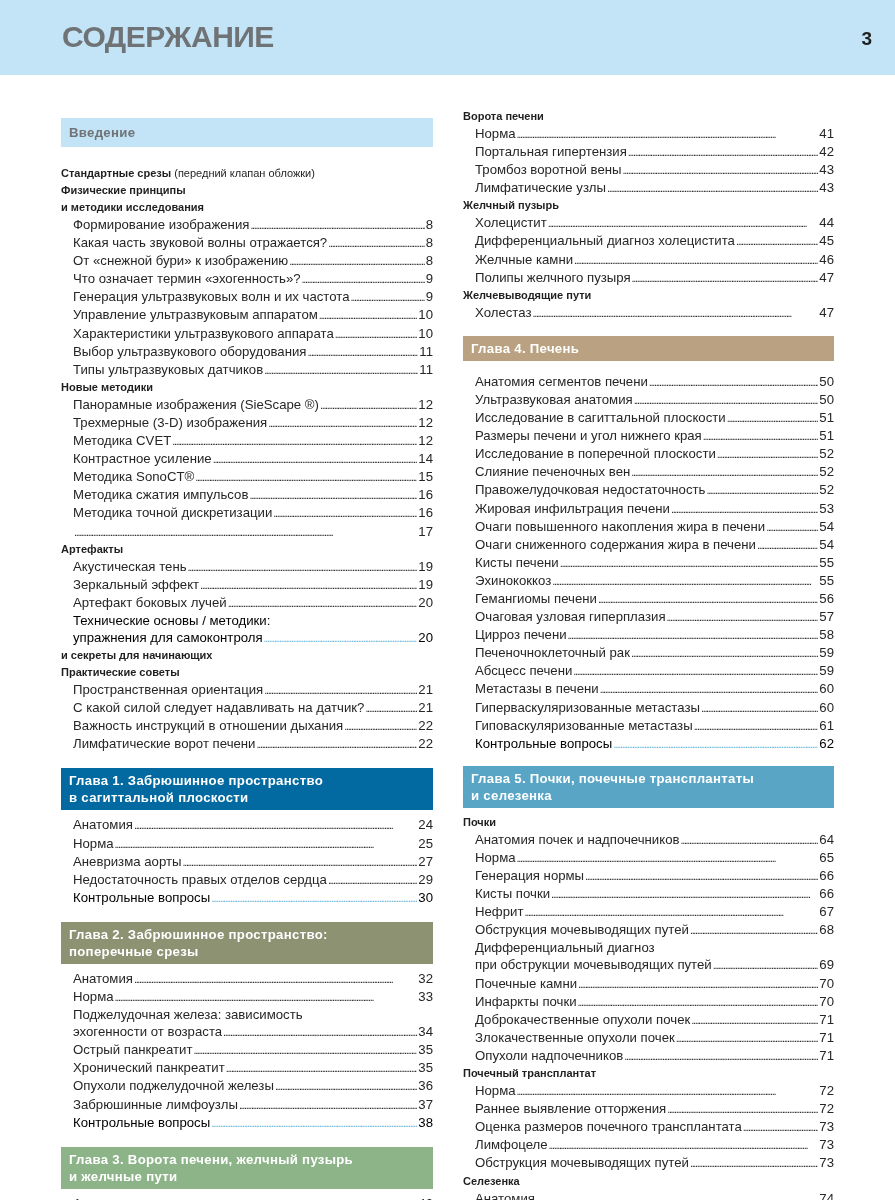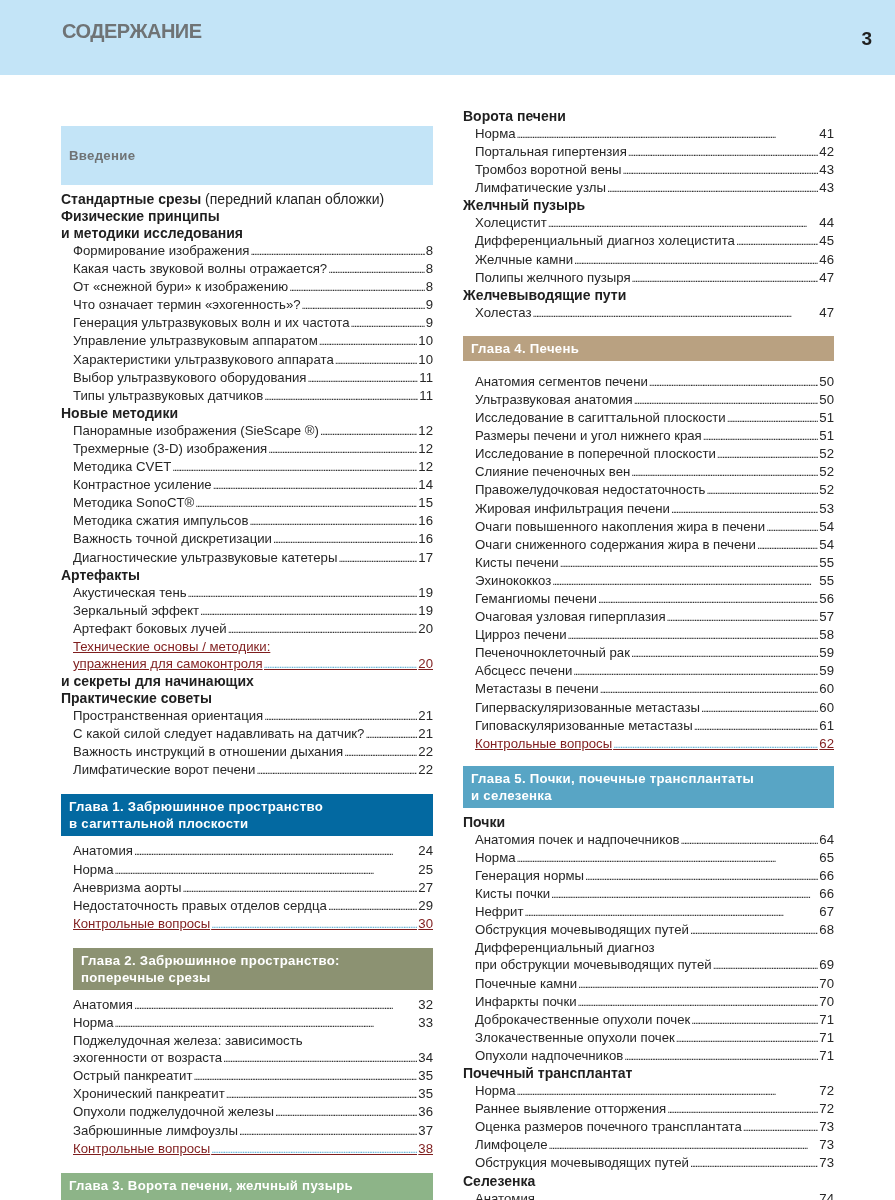--- a/index.html
+++ b/index.html
@@ -4,72 +4,72 @@
 <style>
   html, body { margin: 0; padding: 0; }
   body {
     width: 895px; height: 1200px; background: #ffffff; position: relative; overflow: hidden;
     font-family: "Liberation Sans", sans-serif; color: #1f1f1f;
   }
   .header {
     position: absolute; left: 0; top: 0; width: 895px; height: 75px; background: #c3e4f7;
   }
   .header-title {
-    position: absolute; left: 62px; top: 20px; font-size: 20px; font-weight: bold; color: #6f7375;
+    position: absolute; left: 62px; top: 20px; font-size: 30px; font-weight: bold; color: #6f7375;
     letter-spacing: -0.5px;
   }
   .page-number {
     position: absolute; right: 23px; top: 28px; font-size: 19px; font-weight: bold; color: #1f1f1f;
   }
   .col { position: absolute; top: 108px; }
   .col-left { left: 61px; width: 372px; }
   .col-right { left: 463px; width: 371px; }
 
   .chapter {
     color: #ffffff; font-weight: bold; font-size: 13.2px; line-height: 17px;
     padding: 4px 19px 4px 8px; letter-spacing: 0.3px;
   }
-  .chapter.intro { background: #c3e4f7; color: #6f7375; padding: 21px 8px; margin-top: 18px; }
+  .chapter.intro { background: #c3e4f7; color: #6f7375; padding: 6px 8px; margin-top: 10px; }
   .chapter.ch1 { background: #0369a1; }
-  .chapter.ch2 { background: #8c9272; margin-left: 12px; }
+  .chapter.ch2 { background: #8c9272; }
   .chapter.ch3 { background: #8db488; }
   .chapter.ch4 { background: #b9a181; }
   .chapter.ch5 { background: #58a5c5; }
   .chapter + .entries { margin-top: 6px; }
 
-  .heading { font-weight: bold; font-size: 14px; line-height: 17px; color: #1f1f1f; }
+  .heading { font-weight: bold; font-size: 11px; line-height: 17px; color: #1f1f1f; }
   .heading .normal { font-weight: normal; }
 
   .entry {
     display: flex; align-items: baseline; font-size: 13.2px; line-height: 17.1px;
     padding-left: 12px; color: #262626;
   }
   .entry .t { white-space: nowrap; }
   .entry .dots {
     flex: 1; overflow: hidden; white-space: nowrap; margin: 0 1px; color: #333;
   }
   .entry .dots::after {
     content: ". . . . . . . . . . . . . . . . . . . . . . . . . . . . . . . . . . . . . . . . . . . . . . . . . . . . . . . . . . . . . . . . . . . . . . . . . . . . . . . . . . . . . . . . . . . . . . . . . . . . . . . . . . . . . . . . . . . . . . . . . . . . . . . . . . . . . . . . . . . . . . . . . . . . . . .";
     letter-spacing: -2.2px; font-size: 11px;
   }
   .entry .p { white-space: nowrap; }
-  .entry.quiz { color: #7f1d1d; text-decoration: underline; }
+  .entry.quiz { color: #000000; }
   .entry.quiz .dots { color: #6cb8d9; }
 </style>
 </head>
 <body>
 
 <div class="header">
   <div class="header-title">СОДЕРЖАНИЕ</div>
   <div class="page-number">3</div>
 </div>
 
 <div class="col col-left">
   <div class="chapter intro">Введение</div>
-  <div class="entries" style="margin-top:6px">
+  <div class="entries" style="margin-top:18px">
     <div class="heading"><span>Стандартные срезы</span><span class="normal"> (передний клапан обложки)</span></div>
     <div class="heading">Физические принципы</div>
     <div class="heading">и методики исследования</div>
     <div class="entry">
         <span class="t">Формирование изображения</span>
         <span class="dots"></span>
         <span class="p">8</span>
       </div>
       <div class="entry">
         <span class="t">Какая часть звуковой волны отражается?</span>
@@ -136,26 +136,25 @@
         <span class="t">Методика SonoCT®</span>
         <span class="dots"></span>
         <span class="p">15</span>
       </div>
       <div class="entry">
         <span class="t">Методика сжатия импульсов</span>
         <span class="dots"></span>
         <span class="p">16</span>
       </div>
       <div class="entry">
-        <span class="t">Важность точной дискретизации</span>
+        <span class="t">Методика точной дискретизации</span>
         <span class="dots"></span>
         <span class="p">16</span>
       </div>
       <div class="entry">
-        <span class="t">Диагностические ультразвуковые катетеры</span>
         <span class="dots"></span>
         <span class="p">17</span>
       </div>
     <div class="heading">Артефакты</div>
     <div class="entry">
         <span class="t">Акустическая тень</span>
         <span class="dots"></span>
         <span class="p">19</span>
       </div>
       <div class="entry">

